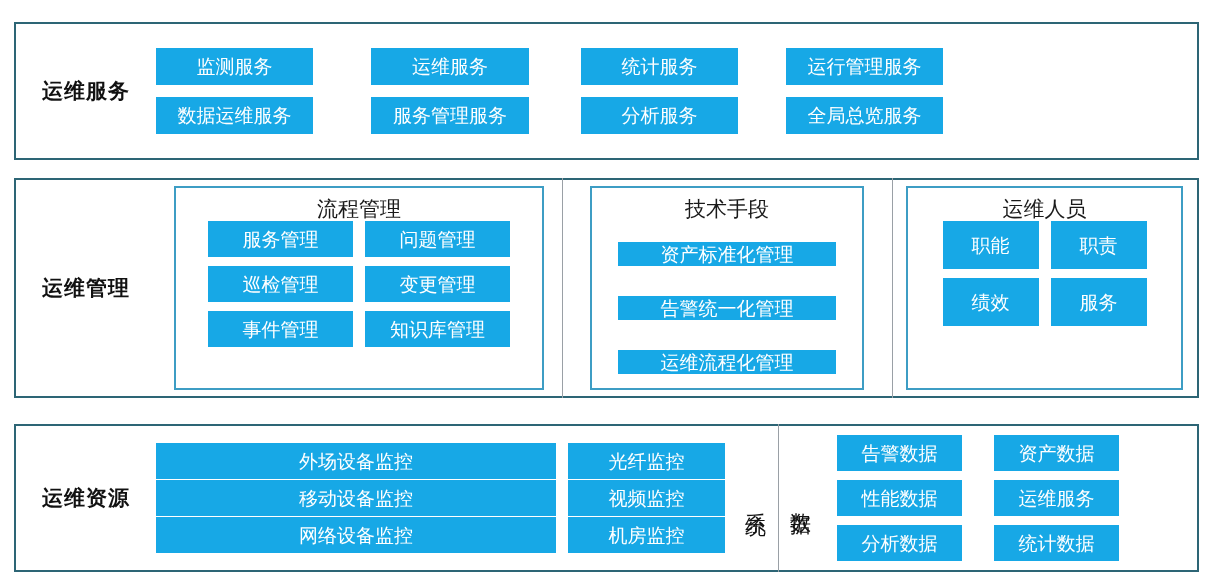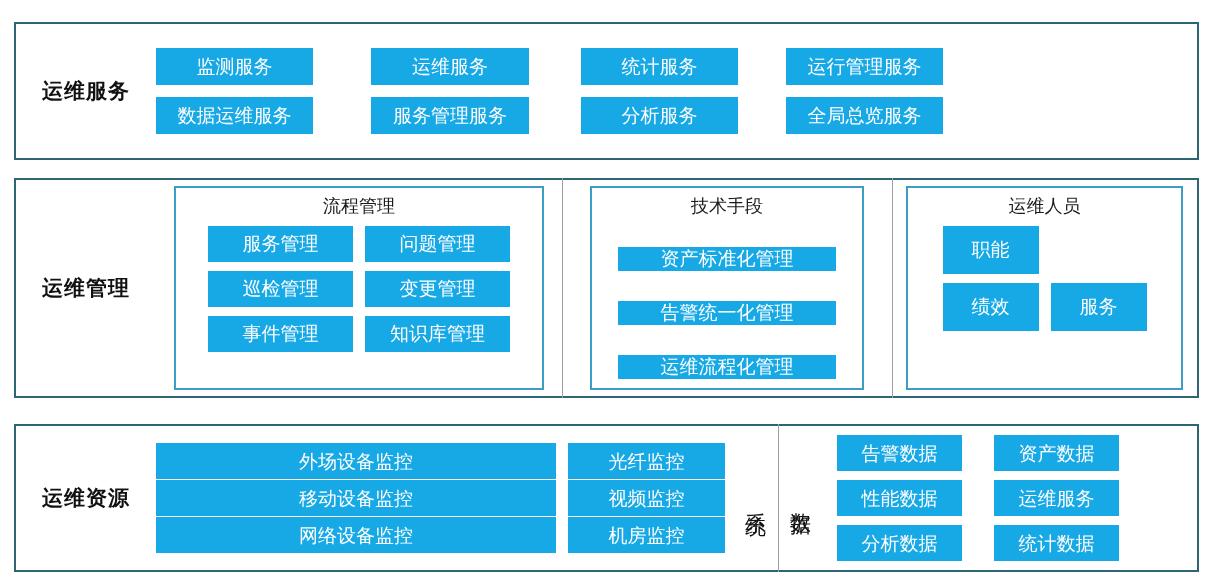--- a/index.html
+++ b/index.html
@@ -132,23 +132,23 @@
     display: flex;
     flex-direction: column;
     align-items: center;
     padding-top: 8px;
   }
   .mgmt-g1 .mgmt-panel { width: 370px; height: 204px; }
   .mgmt-g2 .mgmt-panel { width: 274px; height: 204px; }
   .mgmt-g3 .mgmt-panel { width: 277px; height: 204px; }
 
   .panel-title {
-    font-size: 18px;
+    font-size: 21px;
     color: #1a1a1a;
-    margin-bottom: 8px;
+    margin-bottom: 0;
     line-height: 1.2;
   }
   .panel-rows {
     display: flex;
     flex-direction: column;
     gap: 9px;
   }
   .panel-row {
     display: flex;
     gap: 12px;
@@ -300,20 +300,21 @@
           </div>
         </div>
       </div>
 
       <div class="mgmt-group mgmt-g3">
         <div class="mgmt-panel">
           <div class="panel-title">运维人员</div>
           <div class="panel-rows">
             <div class="panel-row">
               <div class="chip">职能</div>
+              <div class="chip">职责</div>
             </div>
             <div class="panel-row">
               <div class="chip">绩效</div>
               <div class="chip">服务</div>
             </div>
           </div>
         </div>
       </div>
 
     </div>

